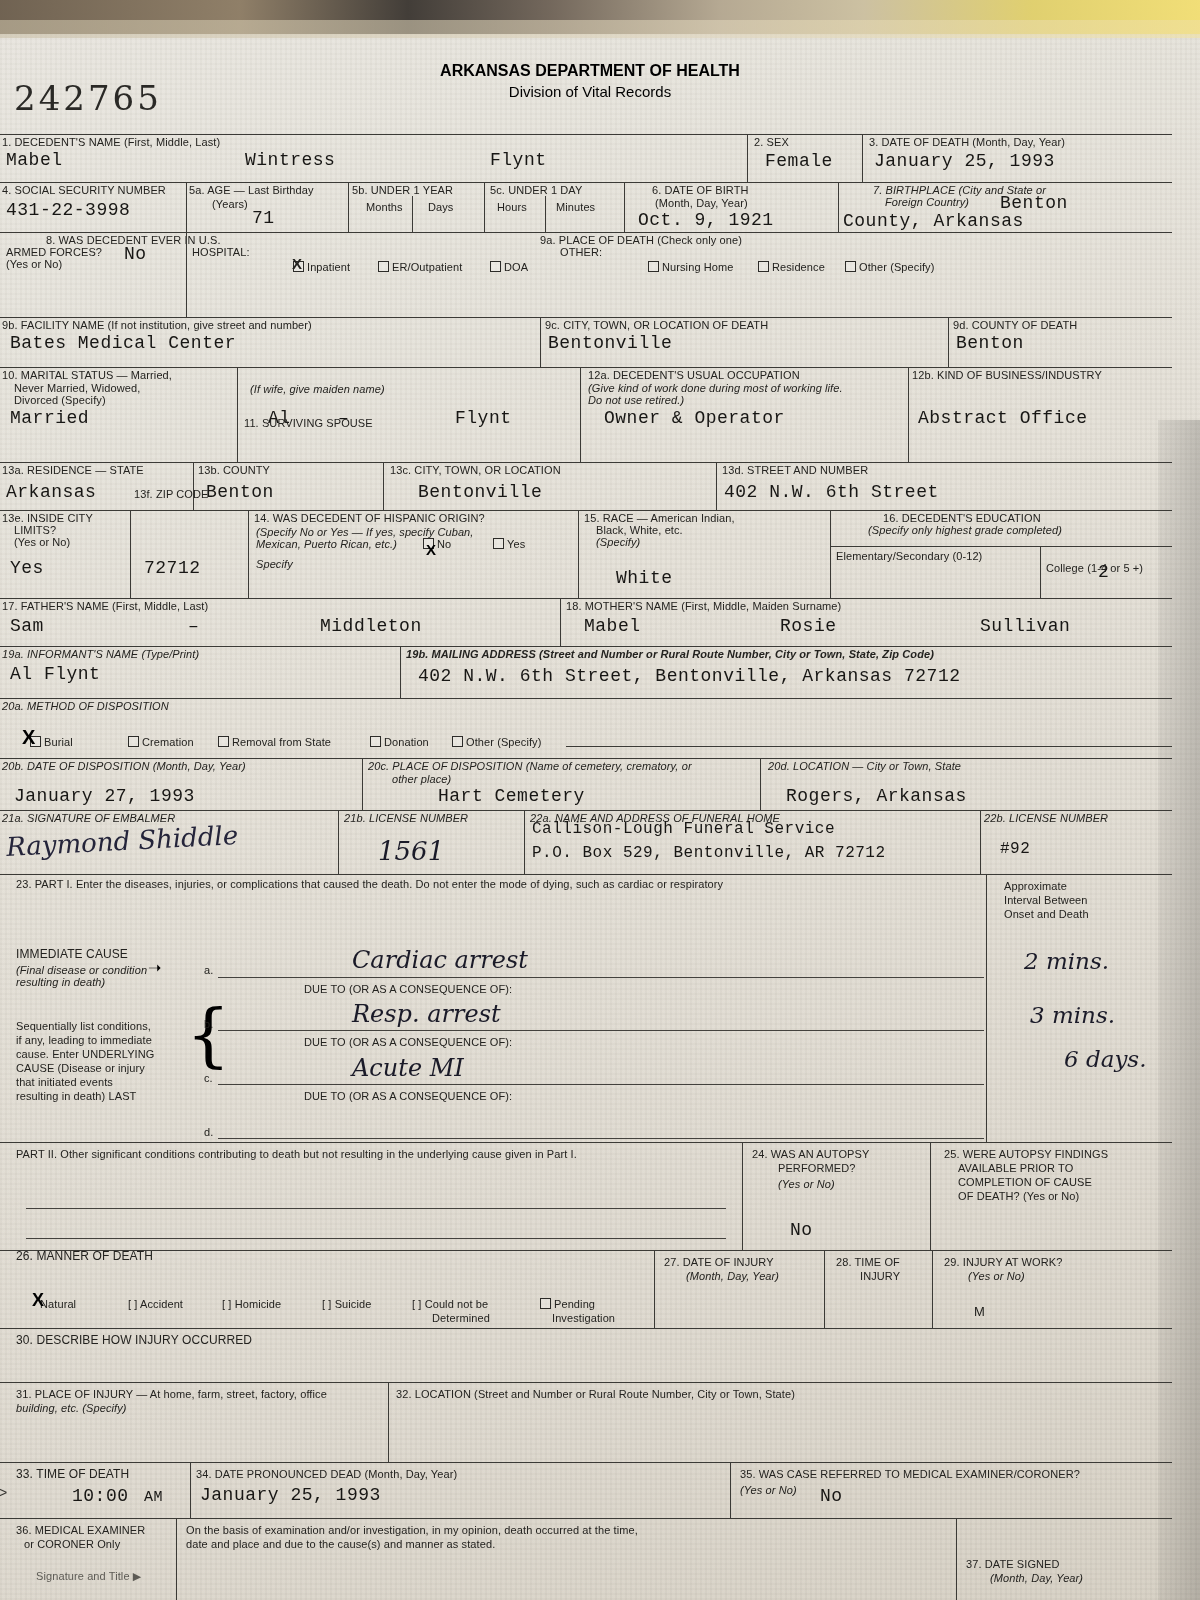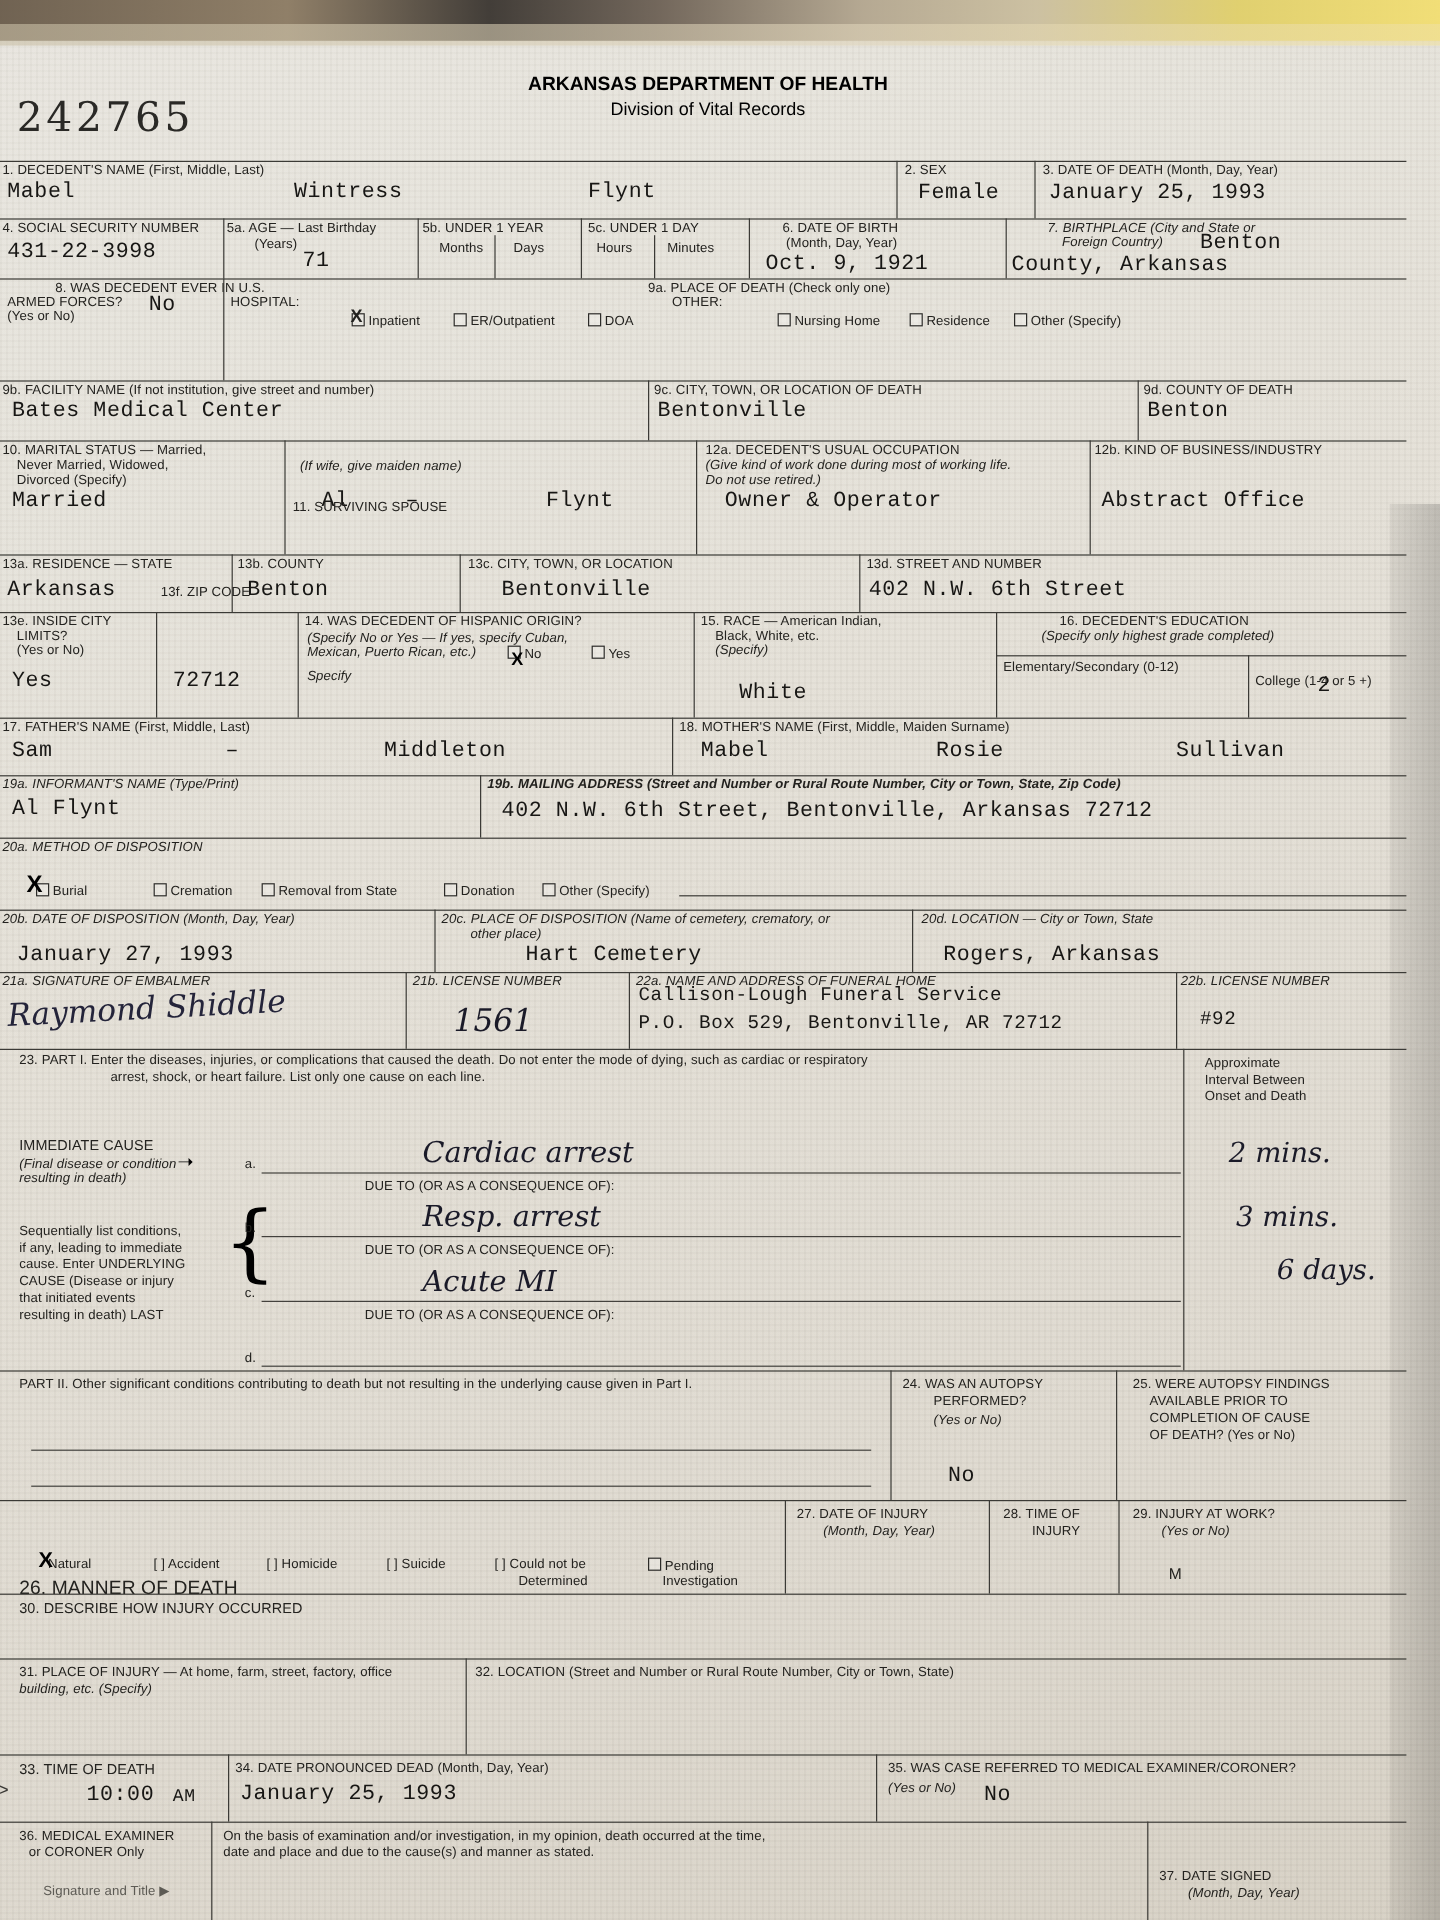--- a/index.html
+++ b/index.html
@@ -247,21 +247,20 @@
     <div class="vl" style="left:524px;top:780px;height:64px;"></div>
     <div class="bx lbl i" style="left:530px;top:782px;">22a. NAME AND ADDRESS OF FUNERAL HOME</div>
     <div class="bx val v16" style="left:532px;top:790px;">Callison-Lough Funeral Service</div>
     <div class="bx val v16" style="left:532px;top:814px;">P.O. Box 529, Bentonville, AR 72712</div>
     <div class="vl" style="left:980px;top:780px;height:64px;"></div>
     <div class="bx lbl i" style="left:984px;top:782px;">22b. LICENSE NUMBER</div>
     <div class="bx val v16" style="left:1000px;top:810px;">#92</div>
 
     <div class="ln" style="left:0px;top:844px;width:1172px;"></div>
     <div class="bx lbl" style="left:16px;top:848px;width:940px;">23. PART I.  Enter the diseases, injuries, or complications that caused the death. Do not enter the mode of dying, such as cardiac or respiratory</div>
-    <div class="bx lbl" style="left:92px;top:862px;width:900px;">arrest, shock, or heart failure. List only one cause on each line.</div>
     <div class="vl" style="left:986px;top:844px;height:268px;"></div>
     <div class="bx lbl" style="left:1004px;top:850px;">Approximate</div>
     <div class="bx lbl" style="left:1004px;top:864px;">Interval Between</div>
     <div class="bx lbl" style="left:1004px;top:878px;">Onset and Death</div>
 
     <div class="bx lbl" style="left:16px;top:918px;font-size:12px;">IMMEDIATE CAUSE</div>
     <div class="bx lbl i" style="left:16px;top:934px;">(Final disease or condition</div>
     <div class="bx lbl i" style="left:16px;top:946px;">resulting in death)</div>
     <div class="bx" style="left:148px;top:928px;font-size:16px;">➝</div>
     <div class="bx lbl" style="left:204px;top:934px;">a.</div>
@@ -304,21 +303,21 @@
     <div class="bx lbl i" style="left:778px;top:1148px;">(Yes or No)</div>
     <div class="bx val v18" style="left:790px;top:1190px;">No</div>
 
     <div class="vl" style="left:930px;top:1112px;height:108px;"></div>
     <div class="bx lbl" style="left:944px;top:1118px;">25. WERE AUTOPSY FINDINGS</div>
     <div class="bx lbl" style="left:958px;top:1132px;">AVAILABLE PRIOR TO</div>
     <div class="bx lbl" style="left:958px;top:1146px;">COMPLETION OF CAUSE</div>
     <div class="bx lbl" style="left:958px;top:1160px;">OF DEATH? (Yes or No)</div>
 
     <div class="ln" style="left:0px;top:1220px;width:1172px;"></div>
-    <div class="bx lbl" style="left:16px;top:1288px;font-size:16px;">26. MANNER OF DEATH</div>
+    <div class="bx lbl" style="left:16px;top:1220px;font-size:12px;">26. MANNER OF DEATH</div>
     <div class="bx lbl" style="left:40px;top:1268px;"><span>Natural</span></div>
     <div class="bx x-mark" style="left:32px;top:1260px;font-size:18px;">X</div>
     <div class="bx lbl" style="left:128px;top:1268px;">[ ] <span>Accident</span></div>
     <div class="bx lbl" style="left:222px;top:1268px;">[ ] <span>Homicide</span></div>
     <div class="bx lbl" style="left:322px;top:1268px;">[ ] <span>Suicide</span></div>
     <div class="bx lbl" style="left:412px;top:1268px;">[ ] <span>Could not be</span></div>
     <div class="bx lbl" style="left:432px;top:1282px;">Determined</div>
     <div class="bx lbl" style="left:540px;top:1268px;"><span class="cb"></span><span>Pending</span></div>
     <div class="bx lbl" style="left:552px;top:1282px;">Investigation</div>
 

